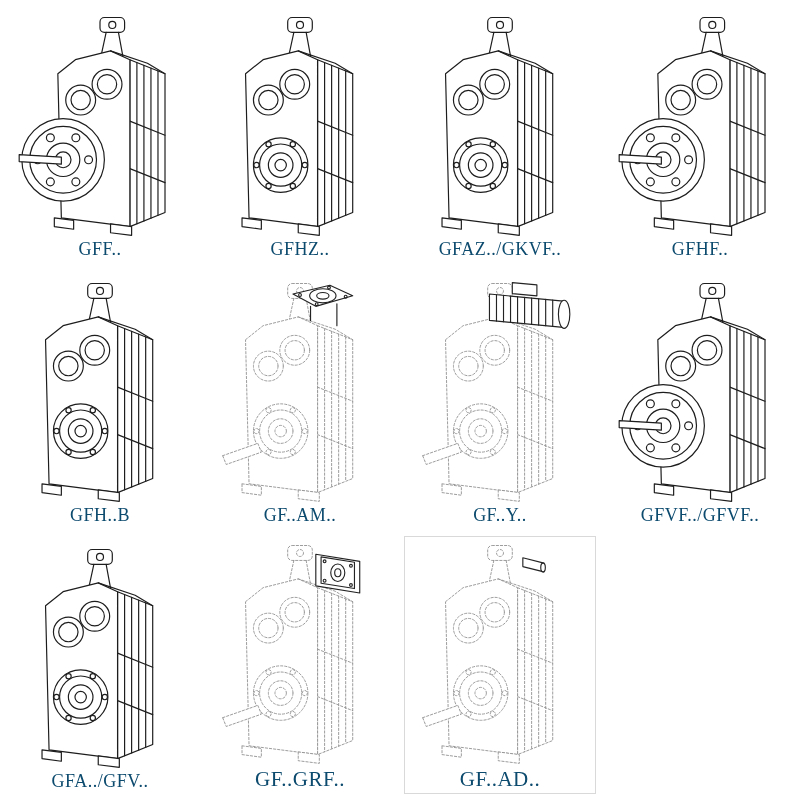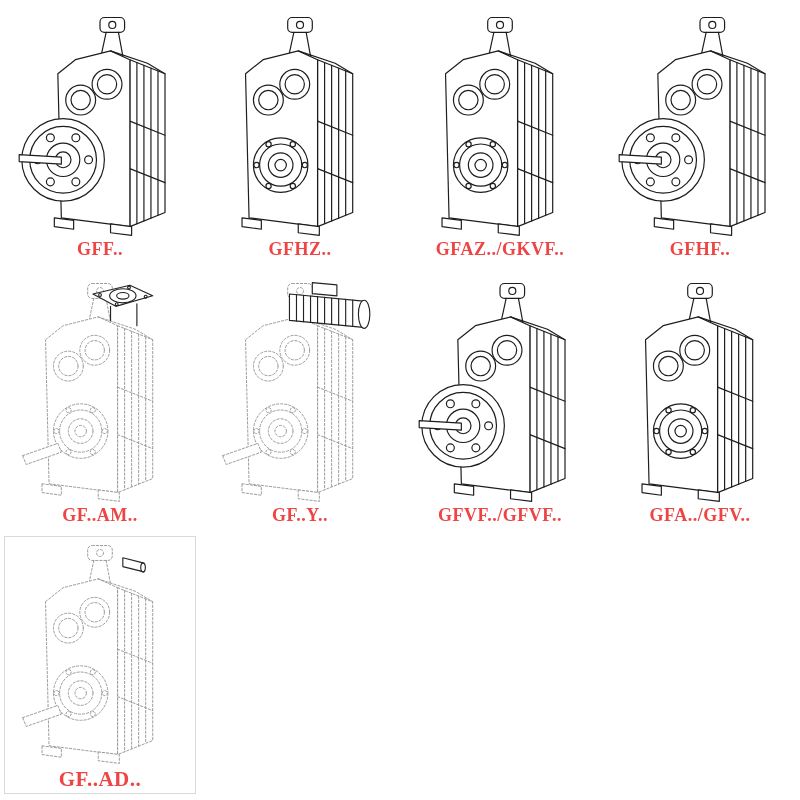--- a/index.html
+++ b/index.html
@@ -1,21 +1,21 @@
 <!DOCTYPE html>
 <html><head>
 <meta charset="utf-8">
 <style>
   html,body{margin:0;padding:0;background:#fff;}
   body{width:800px;height:800px;overflow:hidden;font-family:"Liberation Serif","DejaVu Serif",serif;}
   .catalog{display:grid;grid-template-columns:repeat(4,200px);grid-template-rows:repeat(3,266px);width:800px;}
   .cell{display:flex;flex-direction:column;align-items:center;justify-content:flex-end;box-sizing:border-box;padding:2px 0 6px;}
   .cell svg{width:178px;height:224px;display:block;}
   figure{margin:0;display:flex;flex-direction:column;align-items:center;}
-  figcaption{font-weight:bold;font-size:18px;letter-spacing:.5px;color:#ef4444;margin-top:1px;white-space:nowrap;}
+  figcaption{font-weight:normal;font-size:18px;letter-spacing:.5px;color:#0c4a6e;margin-top:1px;white-space:nowrap;}
   .cap-lg{font-size:21px;}
   .bordered{outline:1px solid #d9d9d9;outline-offset:-5px;}
   
   svg.drawing{stroke:#1d1d1d;stroke-width:1.35;stroke-linejoin:round;stroke-linecap:round;}
   .dash{stroke:#8f8f8f;stroke-width:1;stroke-dasharray:2.6 2.1;}
   .solid-att{stroke:#232323;stroke-width:1.3;stroke-dasharray:none;}
   #defs-holder{position:absolute;width:0;height:0;overflow:hidden;}
 </style>
 </head>
 <body>
@@ -127,20 +127,27 @@
 
   <figure class="cell">
     <svg class="drawing" viewBox="0 0 200 255" fill="none">
       <use href="#g-core" x="14"></use>
         <use href="#g-flange"></use>
     </svg>
     <figcaption>GFHF..</figcaption>
   </figure>
 
 
+  <figure class="cell">
+    <svg class="drawing" viewBox="0 0 200 255" fill="none">
+      <use href="#g-core"></use>
+        <use href="#g-bearing"></use>
+    </svg>
+    <figcaption>GFH..B</figcaption>
+  </figure>
 
   <figure class="cell">
     <svg class="drawing" viewBox="0 0 200 255" fill="none">
       <g class="dash">
           <use href="#g-core"></use>
           <use href="#g-bearing"></use>
           <use href="#g-shaft-lo"></use>
         </g>
       <g class="solid-att">
           <use href="#g-am"></use>
@@ -172,20 +179,33 @@
   </figure>
 
   <figure class="cell">
     <svg class="drawing" viewBox="0 0 200 255" fill="none">
       <use href="#g-core"></use>
         <use href="#g-bearing"></use>
     </svg>
     <figcaption>GFA../GFV..</figcaption>
   </figure>
 
+  <figure class="cell">
+    <svg class="drawing" viewBox="0 0 200 255" fill="none">
+      <g class="dash">
+          <use href="#g-core"></use>
+          <use href="#g-bearing"></use>
+          <use href="#g-shaft-lo"></use>
+        </g>
+      <g class="solid-att">
+          <use href="#g-grf"></use>
+        </g>
+    </svg>
+    <figcaption class="cap-lg">GF..GRF..</figcaption>
+  </figure>
 
   <figure class="cell bordered">
     <svg class="drawing" viewBox="0 0 200 255" fill="none">
       <g class="dash">
           <use href="#g-core"></use>
           <use href="#g-bearing"></use>
           <use href="#g-shaft-lo"></use>
         </g>
       <g class="solid-att">
           <use href="#g-ad"></use>

